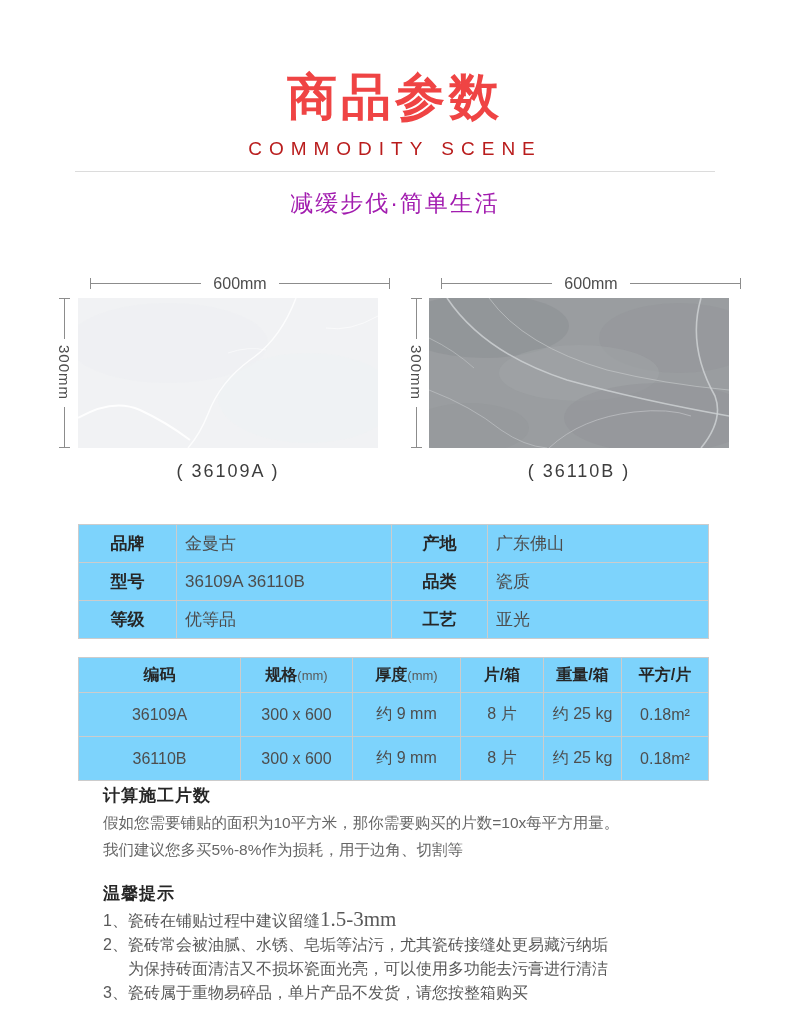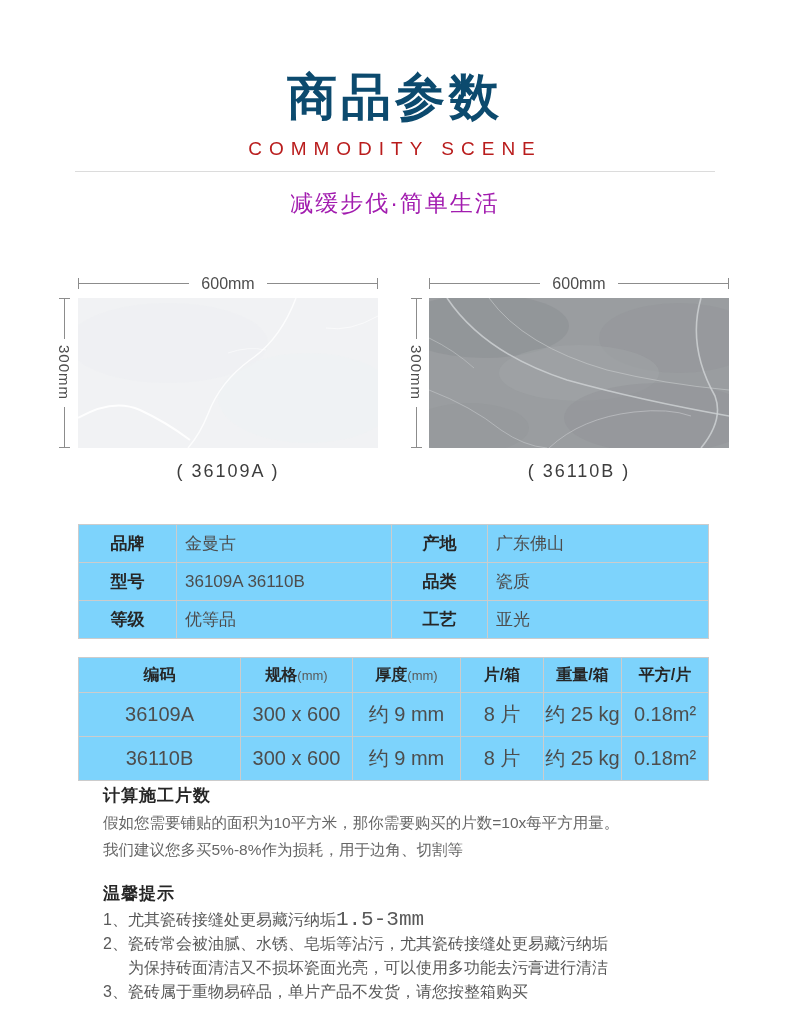--- a/index.html
+++ b/index.html
@@ -5,27 +5,27 @@
   * { margin:0; padding:0; box-sizing:border-box; }
   html,body { background:#fff; }
   .page {
     position:relative; width:790px; height:1026px; background:#ffffff;
     font-family:"Liberation Sans","DejaVu Sans",sans-serif; overflow:hidden;
   }
   .abs { position:absolute; }
   .centered { left:0; width:790px; text-align:center; }
 
   
-  .title { top:64px; font-size:50px; font-weight:700; color:#0c4a6e; letter-spacing:4px; }
+  .title { top:64px; font-size:50px; font-weight:700; color:#ef4444; letter-spacing:4px; }
   .subtitle { top:138px; font-size:19px; font-weight:400; color:#b91c1c; letter-spacing:7px; }
   .divider { top:171px; left:75px; width:640px; height:1px; background:#dcdcdc; }
   .tagline { top:188px; font-size:23px; color:#a21caf; letter-spacing:2px; }
 
   
-  .hdim { display:flex; align-items:center; height:13px; }
+  .hdim { display:flex; align-items:center; height:13px;margin-left:12px; }
   .hdim .tickv { width:1px; height:11px; background:#8c8c8c; }
   .hdim .dline { flex:1; height:1px; background:#8c8c8c; }
   .hdim .dlabel { font-size:16px; color:#4d4d4d; margin:0 12px; white-space:nowrap; }
   .vdim { display:flex; flex-direction:column; align-items:center; width:13px; }
   .vdim .tickh { width:11px; height:1px; background:#8c8c8c; }
   .vdim .vline { flex:1; width:1px; background:#8c8c8c; }
   .vdim .vlabel { writing-mode:vertical-rl; font-size:15px; color:#4d4d4d; margin:6px 0; letter-spacing:1px; }
 
   .tile { width:300px; height:150px; overflow:hidden; }
   .tile svg { display:block; }
@@ -35,28 +35,28 @@
   table { border-collapse:collapse; table-layout:fixed; background:#7dd3fc; }
   .spec { left:78px; top:524px; width:630px; }
   .spec td { border:1px solid #cccccc; height:38px; font-size:17px; vertical-align:middle; }
   .spec td.lbl { text-align:center; font-weight:700; color:#262626; }
   .spec td.val { padding-left:8px; color:#4d4d4d; }
 
   .size { left:78px; top:657px; width:630px; }
   .size th, .size td { border:1px solid #cccccc; text-align:center; vertical-align:middle; }
   .size th { height:35px; font-size:16px; font-weight:700; color:#262626; }
   .size th .unit { font-weight:400; font-size:13px; color:#595959; }
-  .size td { height:44px; font-size:20px; color:#4d4d4d; }
+  .size td { height:44px; font-size:16px; color:#4d4d4d; }
 
   
   .sec-head { left:103px; font-size:17px; font-weight:700; color:#262626; letter-spacing:1px; }
   .sec-body { left:103px; width:620px; font-size:15.5px; color:#666666; line-height:27px; }
   .tips { left:103px; width:640px; font-size:16px; color:#595959; }
   .tip { line-height:21px; margin-bottom:3px; white-space:nowrap; }
-  .tip .big { font-size:21px; font-family:Liberation Mono, monospace; }
+  .tip .big { font-size:21px; font-family:Liberation Serif, serif; }
   .tip.cont { padding-left:25px; }
 </style>
 </head>
 <body>
 
 <div class="page">
 
   <div class="abs centered title">商品参数</div>
   <div class="abs centered subtitle">COMMODITY SCENE</div>
   <div class="abs divider"></div>
@@ -189,21 +189,21 @@
 
   <div class="abs sec-head" style="top:784px;text-align:right;">计算施工片数</div>
   <div class="abs sec-body" style="top:809px;">
     <div>假如您需要铺贴的面积为10平方米，那你需要购买的片数=10x每平方用量。</div>
     <div>我们建议您多买5%-8%作为损耗，用于边角、切割等</div>
   </div>
 
   <div class="abs sec-head" style="top:882px;">温馨提示</div>
   <div class="abs tips" style="top:909px;">
     <div class="tip">
-      <span>1、</span><span>尤其瓷砖接缝处更易藏污纳垢</span><span class="big">1.5-3mm</span>
+      <span>1、</span><span>瓷砖在铺贴过程中建议留缝</span><span class="big">1.5-3mm</span>
     </div>
     <div class="tip">
       <span>2、</span><span>瓷砖常会被油腻、水锈、皂垢等沾污，尤其瓷砖接缝处更易藏污纳垢</span>
     </div>
     <div class="tip cont">为保持砖面清洁又不损坏瓷面光亮，可以使用多功能去污膏进行清洁</div>
     <div class="tip">
       <span>3、</span><span>瓷砖属于重物易碎品，单片产品不发货，请您按整箱购买</span>
     </div>
   </div>
 

